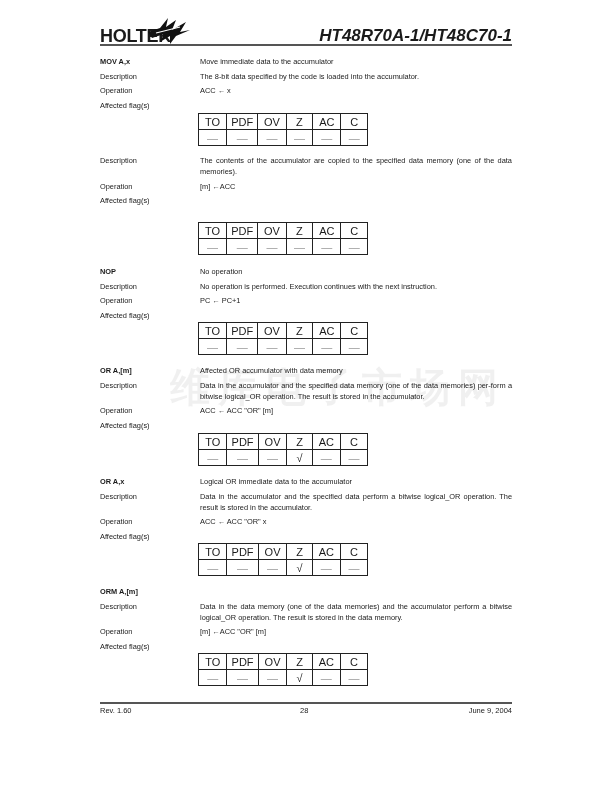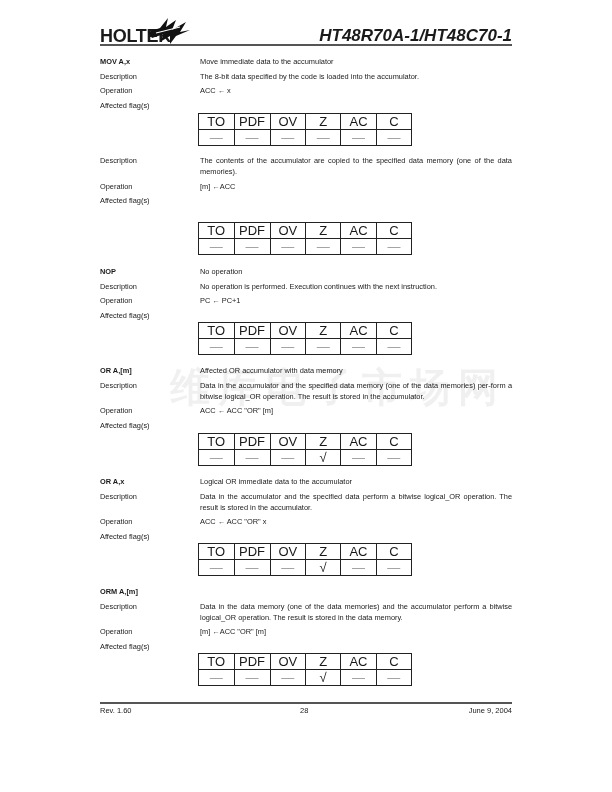--- a/index.html
+++ b/index.html
@@ -15,21 +15,21 @@
   .footer { position: absolute; left: 100px; top: 706px; width: 412px; font-size: 7.5px; }
   .footer .rev { position: absolute; left: 0; }
   .footer .page { position: absolute; left: 200px; }
   .footer .date { position: absolute; right: 0; }
   .section { position: absolute; left: 100px; width: 412px; font-size: 7.4px; line-height: 11px; }
   .row { position: relative; display: flex; }
   .row .lbl { width: 100px; flex: none; }
   .row .val { flex: 1; text-align: justify; }
   .row.title .lbl { font-weight: bold; }
   .row + .row { margin-top: 3.5px; }
-  table.flags { position: absolute; left: 98px; border-collapse: collapse; width: 214px; font-size: 13px; }
+  table.flags { position: absolute; left: 98px; border-collapse: collapse; width: 170px; font-size: 11px; }
   table.flags td { border: 1px solid #222; text-align: center; height: 15px; padding: 0; width: 35.6px; }
   table.flags { border: 1.3px solid #222; }
   table.flags .dash { color: #999; }
   .watermark { position: absolute; left: 170px; top: 360px; font-size: 40px; color: #000; opacity: 0.055;
                letter-spacing: 8px; font-family: "DejaVu Sans", sans-serif; pointer-events: none; white-space: nowrap; font-weight: bold; }
 </style>
 </head>
 <body>
 
 <div class="header">

